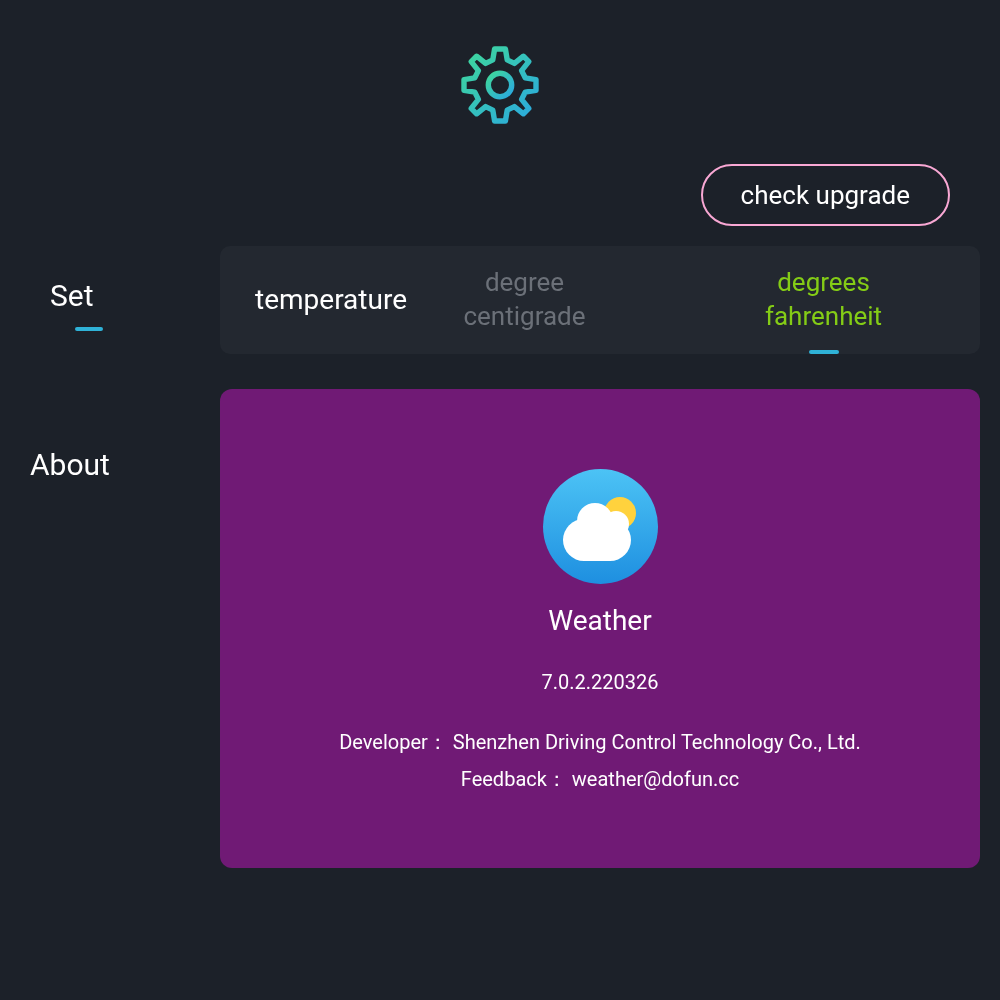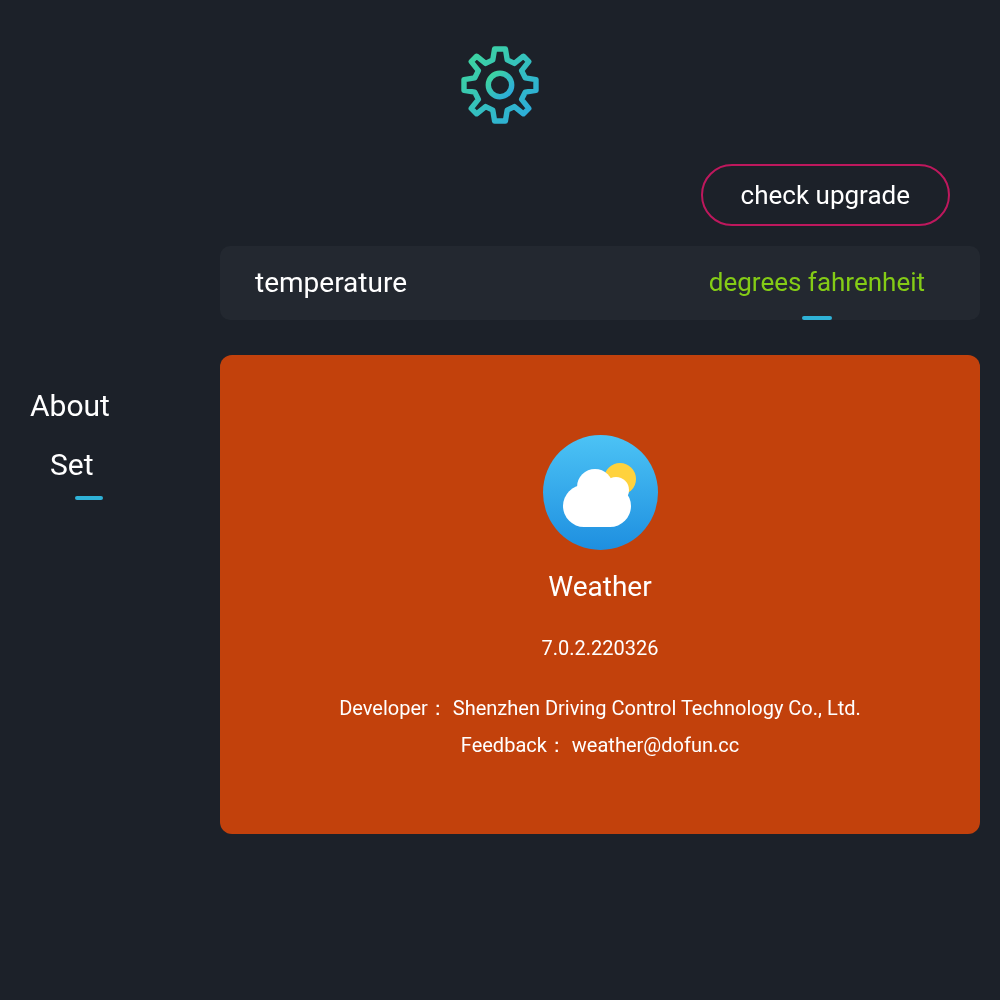--- a/index.html
+++ b/index.html
@@ -31,21 +31,21 @@
     
     .upgrade-row {
       display: flex;
       justify-content: flex-end;
       padding-right: 50px;
       padding-bottom: 20px;
     }
     
     .upgrade-button {
       background: transparent;
-      border: 2px solid #be185d;
+      border: 2px solid #f9a8d4;
       color: #ffffff;
       font-size: 26px;
       padding: 14px 38px;
       border-radius: 35px;
       cursor: pointer;
       font-family: inherit;
     }
     
     .content {
       display: flex;
@@ -129,21 +129,21 @@
       height: 4px;
       background: #2fb2d7;
       border-radius: 2px;
     }
     
     .temp-centigrade {
       margin-right: 60px;
     }
     
     .about-panel {
-      background: #c2410c;
+      background: #701a75;
       border-radius: 12px;
       padding: 80px 40px 65px;
       text-align: center;
     }
     
     .weather-icon {
       width: 115px;
       height: 115px;
       margin: 0 auto 20px;
       border-radius: 50%;
@@ -242,31 +242,32 @@
     </svg>
   </div>
 </div>
 
 <div class="upgrade-row">
   <button class="upgrade-button">check upgrade</button>
 </div>
 
 <div class="content">
   <div class="sidebar">
+    <div class="sidebar-item active-underline">
+      <span>Set</span>
+    </div>
     <div class="sidebar-item sidebar-item-about">
       <span>About</span>
-    </div>
-    <div class="sidebar-item active-underline">
-      <span>Set</span>
     </div>
   </div>
 
   <div class="main">
     <div class="temperature-row">
       <div class="temp-label">temperature</div>
+      <div class="temp-option dim temp-centigrade">degree centigrade</div>
       <div class="temp-option active">degrees fahrenheit</div>
     </div>
 
     <div class="about-panel">
       <div class="weather-icon">
         <div class="sun"></div>
         <div class="cloud"></div>
       </div>
       <div class="app-name">Weather</div>
       <div class="app-version">7.0.2.220326</div>

